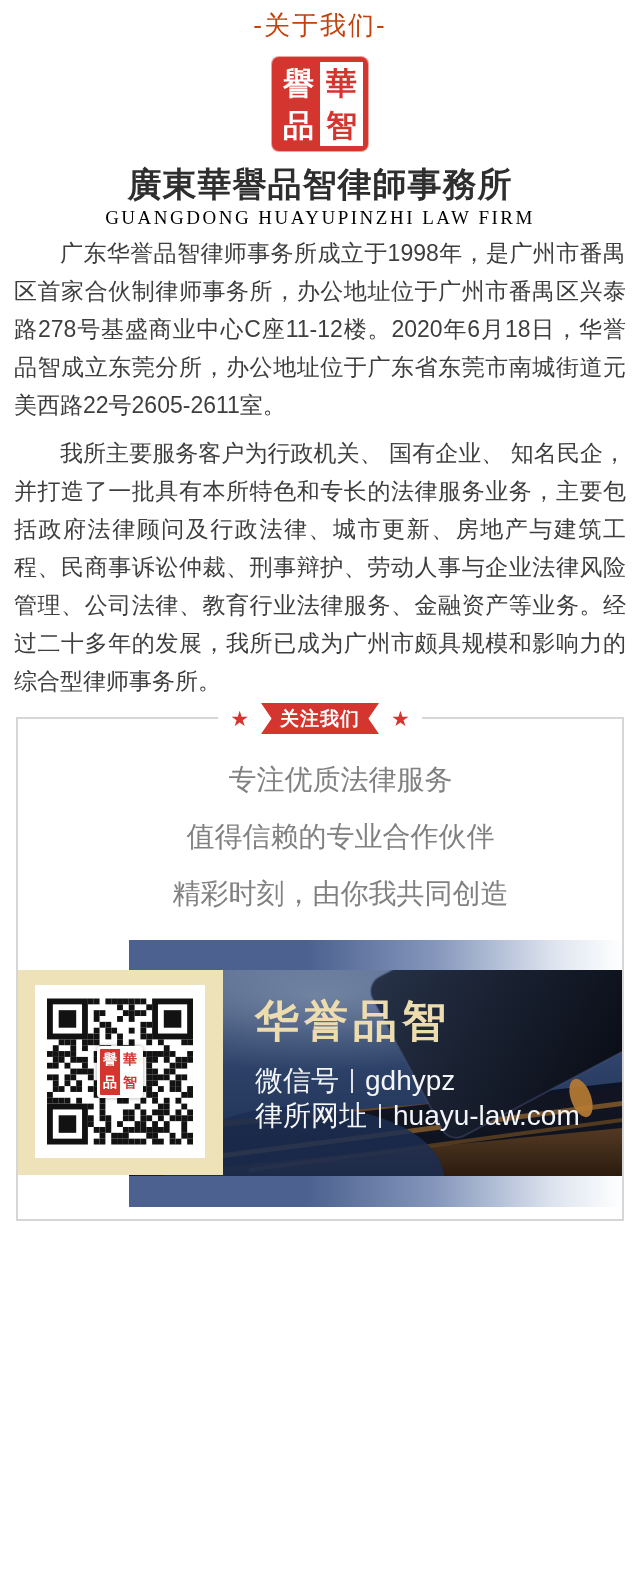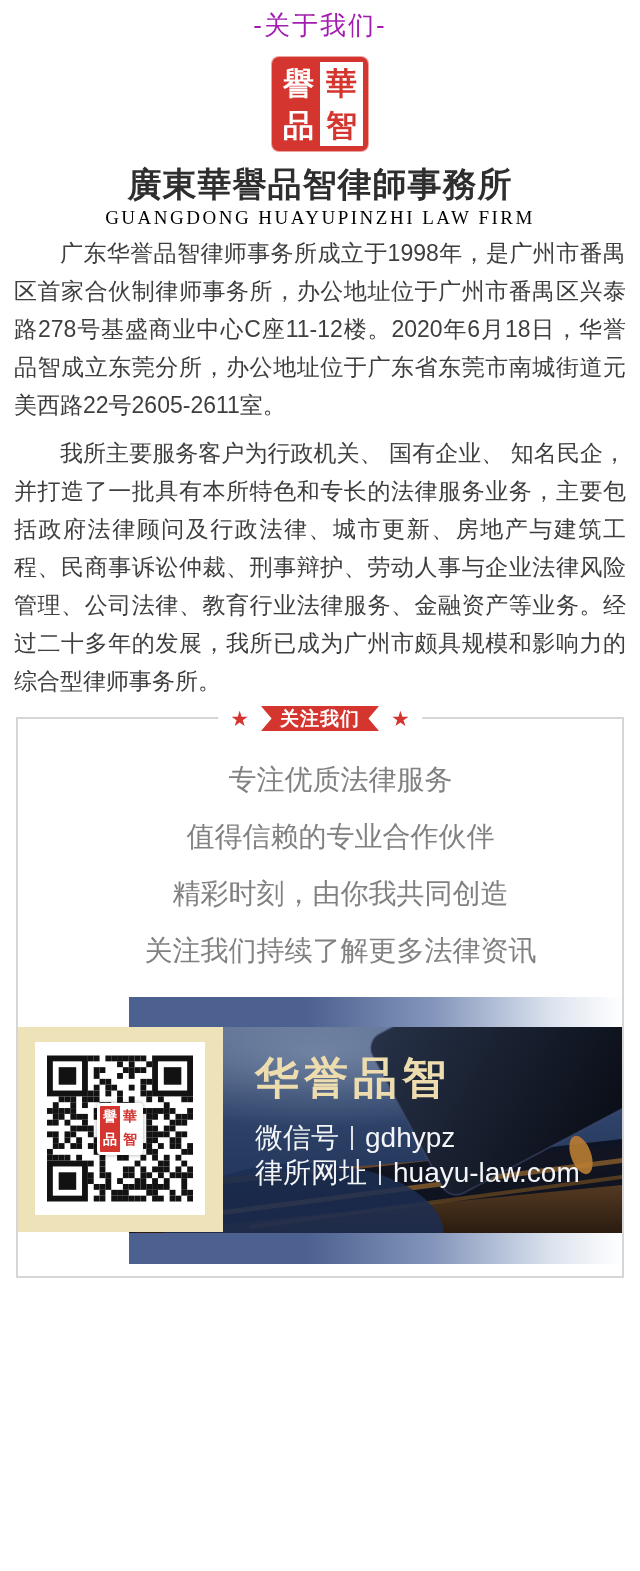--- a/index.html
+++ b/index.html
@@ -1,20 +1,20 @@
 <!DOCTYPE html>
 <html><head>
 <meta charset="utf-8">
 <style>
   html,body{margin:0;padding:0;background:#fff;}
   body{width:640px;font-family:"Liberation Sans","DejaVu Sans",sans-serif;}
   .page{width:640px;background:#fff;overflow:hidden;padding-bottom:20px;}
 
   
-  .title{margin-top:8px;text-align:center;font-size:26px;line-height:34px;color:#a21caf;letter-spacing:2px;}
+  .title{margin-top:8px;text-align:center;font-size:26px;line-height:34px;color:#c2410c;letter-spacing:2px;}
 
   
   .seal{width:96px;height:94px;margin:15px auto 0;background:#d5352f;border-radius:7px;padding:5px;
         display:grid;grid-template-columns:1fr 1fr;grid-template-rows:1fr 1fr;grid-auto-flow:column;box-sizing:border-box;
         box-shadow:0 0 0 1px rgba(213,53,47,.45);}
   .seal .c{display:flex;align-items:center;justify-content:center;
         font-family:"Liberation Serif","DejaVu Serif",serif;font-weight:bold;font-size:31px;line-height:1;}
   .seal .on-red{color:#fff;}
   .seal .on-white{background:#fefefe;color:#d5352f;}
 
@@ -25,21 +25,21 @@
 
   
   .paras{margin-top:5px;padding:0 14px;}
   .paras p{margin:0 0 10px 0;font-size:23px;line-height:38px;color:#3e3e3e;text-indent:2em;text-align:justify;}
 
   
   .follow-box{margin:17px 16px 0 16px;border:2px solid #d6d6d6;position:relative;padding:32px 0 12px 0;}
   .ribbon-row{position:absolute;top:-14px;left:50%;transform:translateX(-50%);
         display:flex;align-items:center;gap:12px;background:#fff;padding:0 12px;height:27px;}
   .star{color:#d5352f;font-size:21px;line-height:1;}
-  .ribbon{background:#d5352f;color:#fff;font-size:19px;font-weight:bold;width:118px;height:25px;flex:0 0 auto;
+  .ribbon{background:#d5352f;color:#fff;font-size:19px;font-weight:bold;width:118px;height:31px;flex:0 0 auto;
         display:flex;align-items:center;justify-content:center;letter-spacing:1px;
         clip-path:polygon(0 0,100% 0,91% 50%,100% 100%,0 100%,9% 50%);}
   .slogans .line{height:57px;line-height:57px;text-align:center;font-size:28px;color:#818181;padding-left:41px;}
 
   
   .banner{margin-left:111px;margin-top:18px;height:267px;position:relative;
         background:linear-gradient(90deg,#4c6190 0%,#4c6190 36%,#8496bb 62%,#dde4ef 86%,#ffffff 100%);}
   .photo{position:absolute;left:0;right:0;top:30px;bottom:31px;overflow:hidden;background:#1e3154;}
   .photo svg{position:absolute;left:0;top:0;width:100%;height:100%;display:block;}
   .brand{position:absolute;left:126px;top:26px;font-size:44px;font-weight:bold;letter-spacing:5px;
@@ -91,21 +91,20 @@
       <span class="ribbon">
         <span>关注我们</span>
       </span>
       <span class="star">★</span>
     </div>
 
     <div class="slogans">
       <div class="line">专注优质法律服务</div>
       <div class="line">值得信赖的专业合作伙伴</div>
       <div class="line">精彩时刻，由你我共同创造</div>
-      <div class="line">关注我们持续了解更多法律资讯</div>
     </div>
 
     <div class="banner">
 
       <div class="photo">
         <svg viewBox="0 0 493 206" preserveAspectRatio="none" aria-hidden="true">
           <defs>
             <linearGradient id="pbg" x1="0" y1="0" x2="0" y2="1">
               <stop offset="0%" stop-color="#54688c"></stop>
               <stop offset="32%" stop-color="#33486f"></stop>

